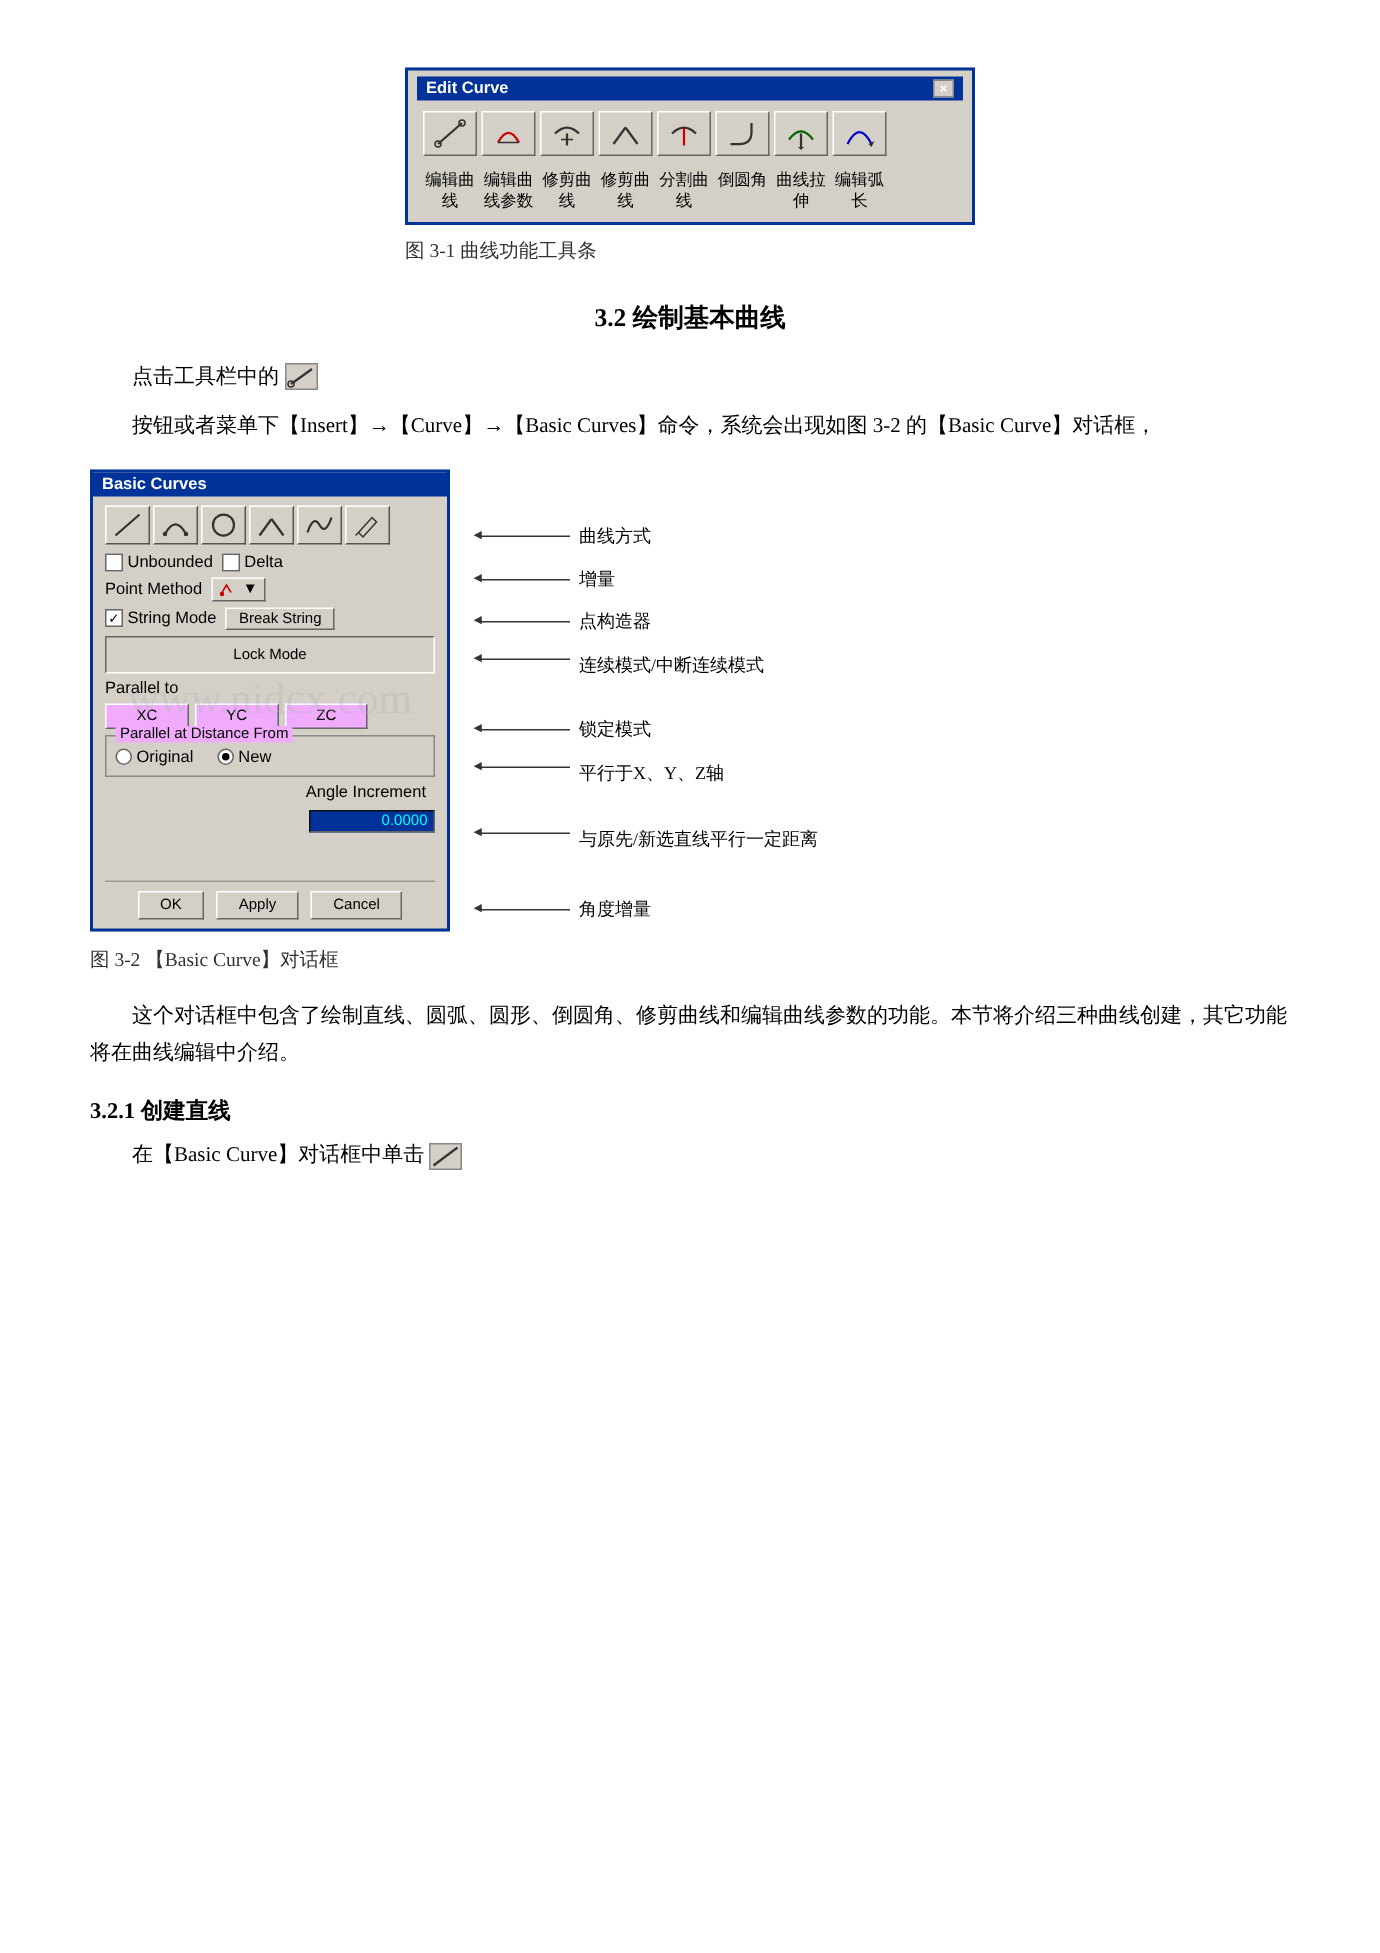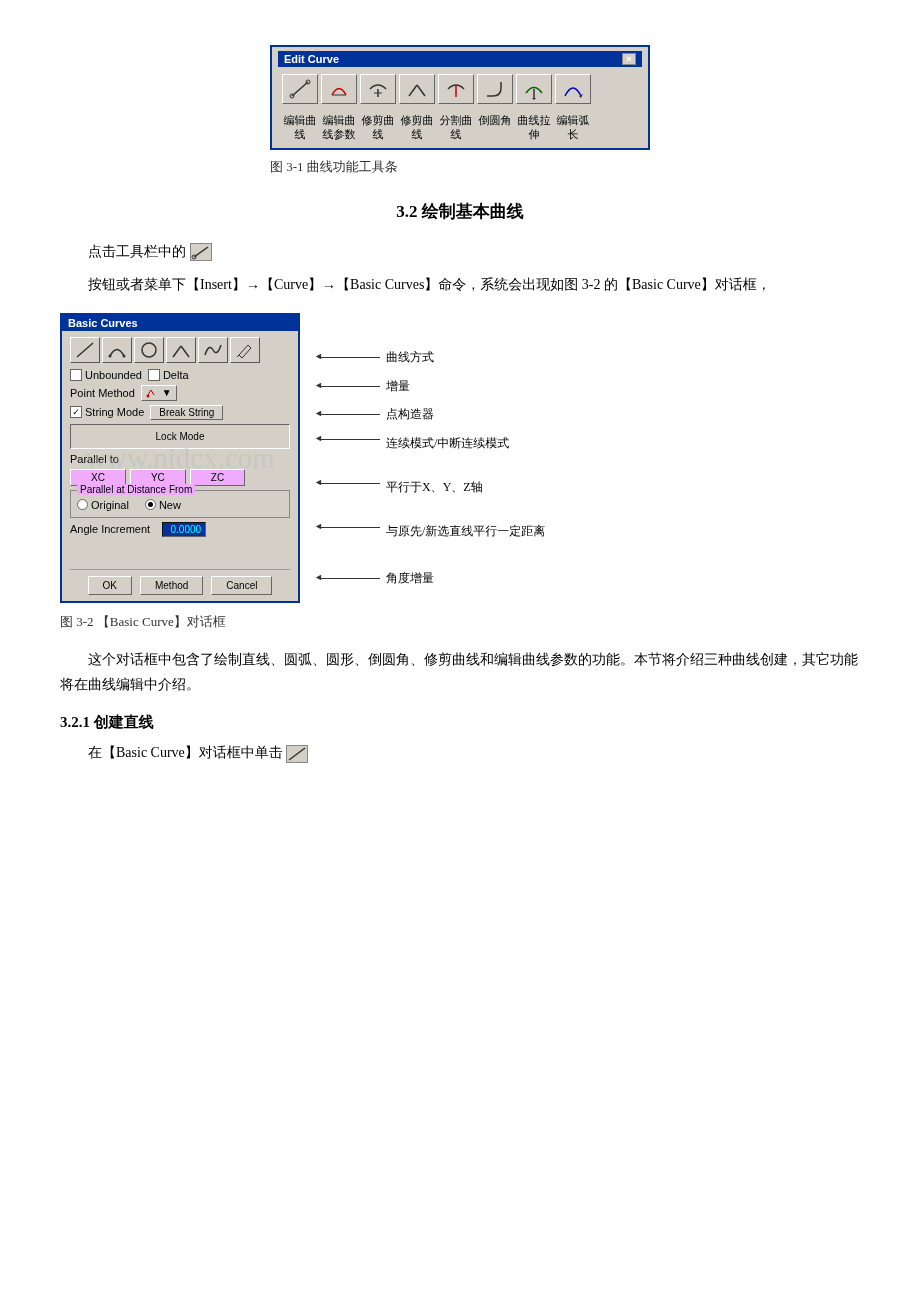--- a/index.html
+++ b/index.html
@@ -356,35 +356,36 @@
     .radio-btn.selected::before {
       content: "";
       width: 5px;
       height: 5px;
       border-radius: 50%;
       background: #000;
     }
 
     .angle-row {
       display: flex;
-      align-items: center;
+      align-items: flex-end;
       gap: 6px;
       margin: 4px 0 8px 0;
       font-size: 11px;
       font-family: "Arial", sans-serif;
+      flex-direction: column;
     }
 
     .angle-input {
       background: #003399;
       color: #00ffff;
       border: 1px inset #666;
       font-size: 10px;
       font-family: "Arial", sans-serif;
       padding: 1px 4px;
-      width: 44px;
+      width: 84px;
       text-align: right;
     }
 
     .dialog-buttons-row {
       display: flex;
       justify-content: center;
       gap: 8px;
       margin-top: 6px;
       padding-top: 6px;
       border-top: 1px solid #999;
@@ -667,21 +668,21 @@
 
         <div class="angle-row">
           <span class="dialog-label">Angle Increment</span>
           <div class="angle-input">0.0000</div>
         </div>
 
         <div style="height:18px;"></div>
 
         <div class="dialog-buttons-row">
           <button class="dialog-ok-btn">OK</button>
-          <button class="dialog-apply-btn">Method</button>
+          <button class="dialog-apply-btn">Apply</button>
           <button class="dialog-cancel-btn">Cancel</button>
         </div>
       </div>
     </div>
 
     <div class="annotations">
       <div class="annotation-item" style="height:30px;">
         <div class="annotation-line"></div>
         <span class="annotation-text">曲线方式</span>
       </div>
@@ -689,20 +690,24 @@
         <div class="annotation-line"></div>
         <span class="annotation-text">增量</span>
       </div>
       <div class="annotation-item" style="height:28px;">
         <div class="annotation-line"></div>
         <span class="annotation-text">点构造器</span>
       </div>
       <div class="annotation-item" style="height:44px; align-items:flex-start; padding-top:6px;">
         <div class="annotation-line" style="margin-top:4px;"></div>
         <span class="annotation-text" style="line-height:1.4;">连续模式/中断连续模式</span>
+      </div>
+      <div class="annotation-item" style="height:28px;">
+        <div class="annotation-line"></div>
+        <span class="annotation-text">锁定模式</span>
       </div>
       <div class="annotation-item" style="height:44px; align-items:flex-start; padding-top:6px;">
         <div class="annotation-line" style="margin-top:4px;"></div>
         <span class="annotation-text" style="line-height:1.4;">平行于X、Y、Z轴</span>
       </div>
       <div class="annotation-item" style="height:48px; align-items:flex-start; padding-top:6px;">
         <div class="annotation-line" style="margin-top:4px;"></div>
         <span class="annotation-text" style="line-height:1.4;">与原先/新选直线平行一定距离</span>
       </div>
       <div class="annotation-item" style="height:28px;">

